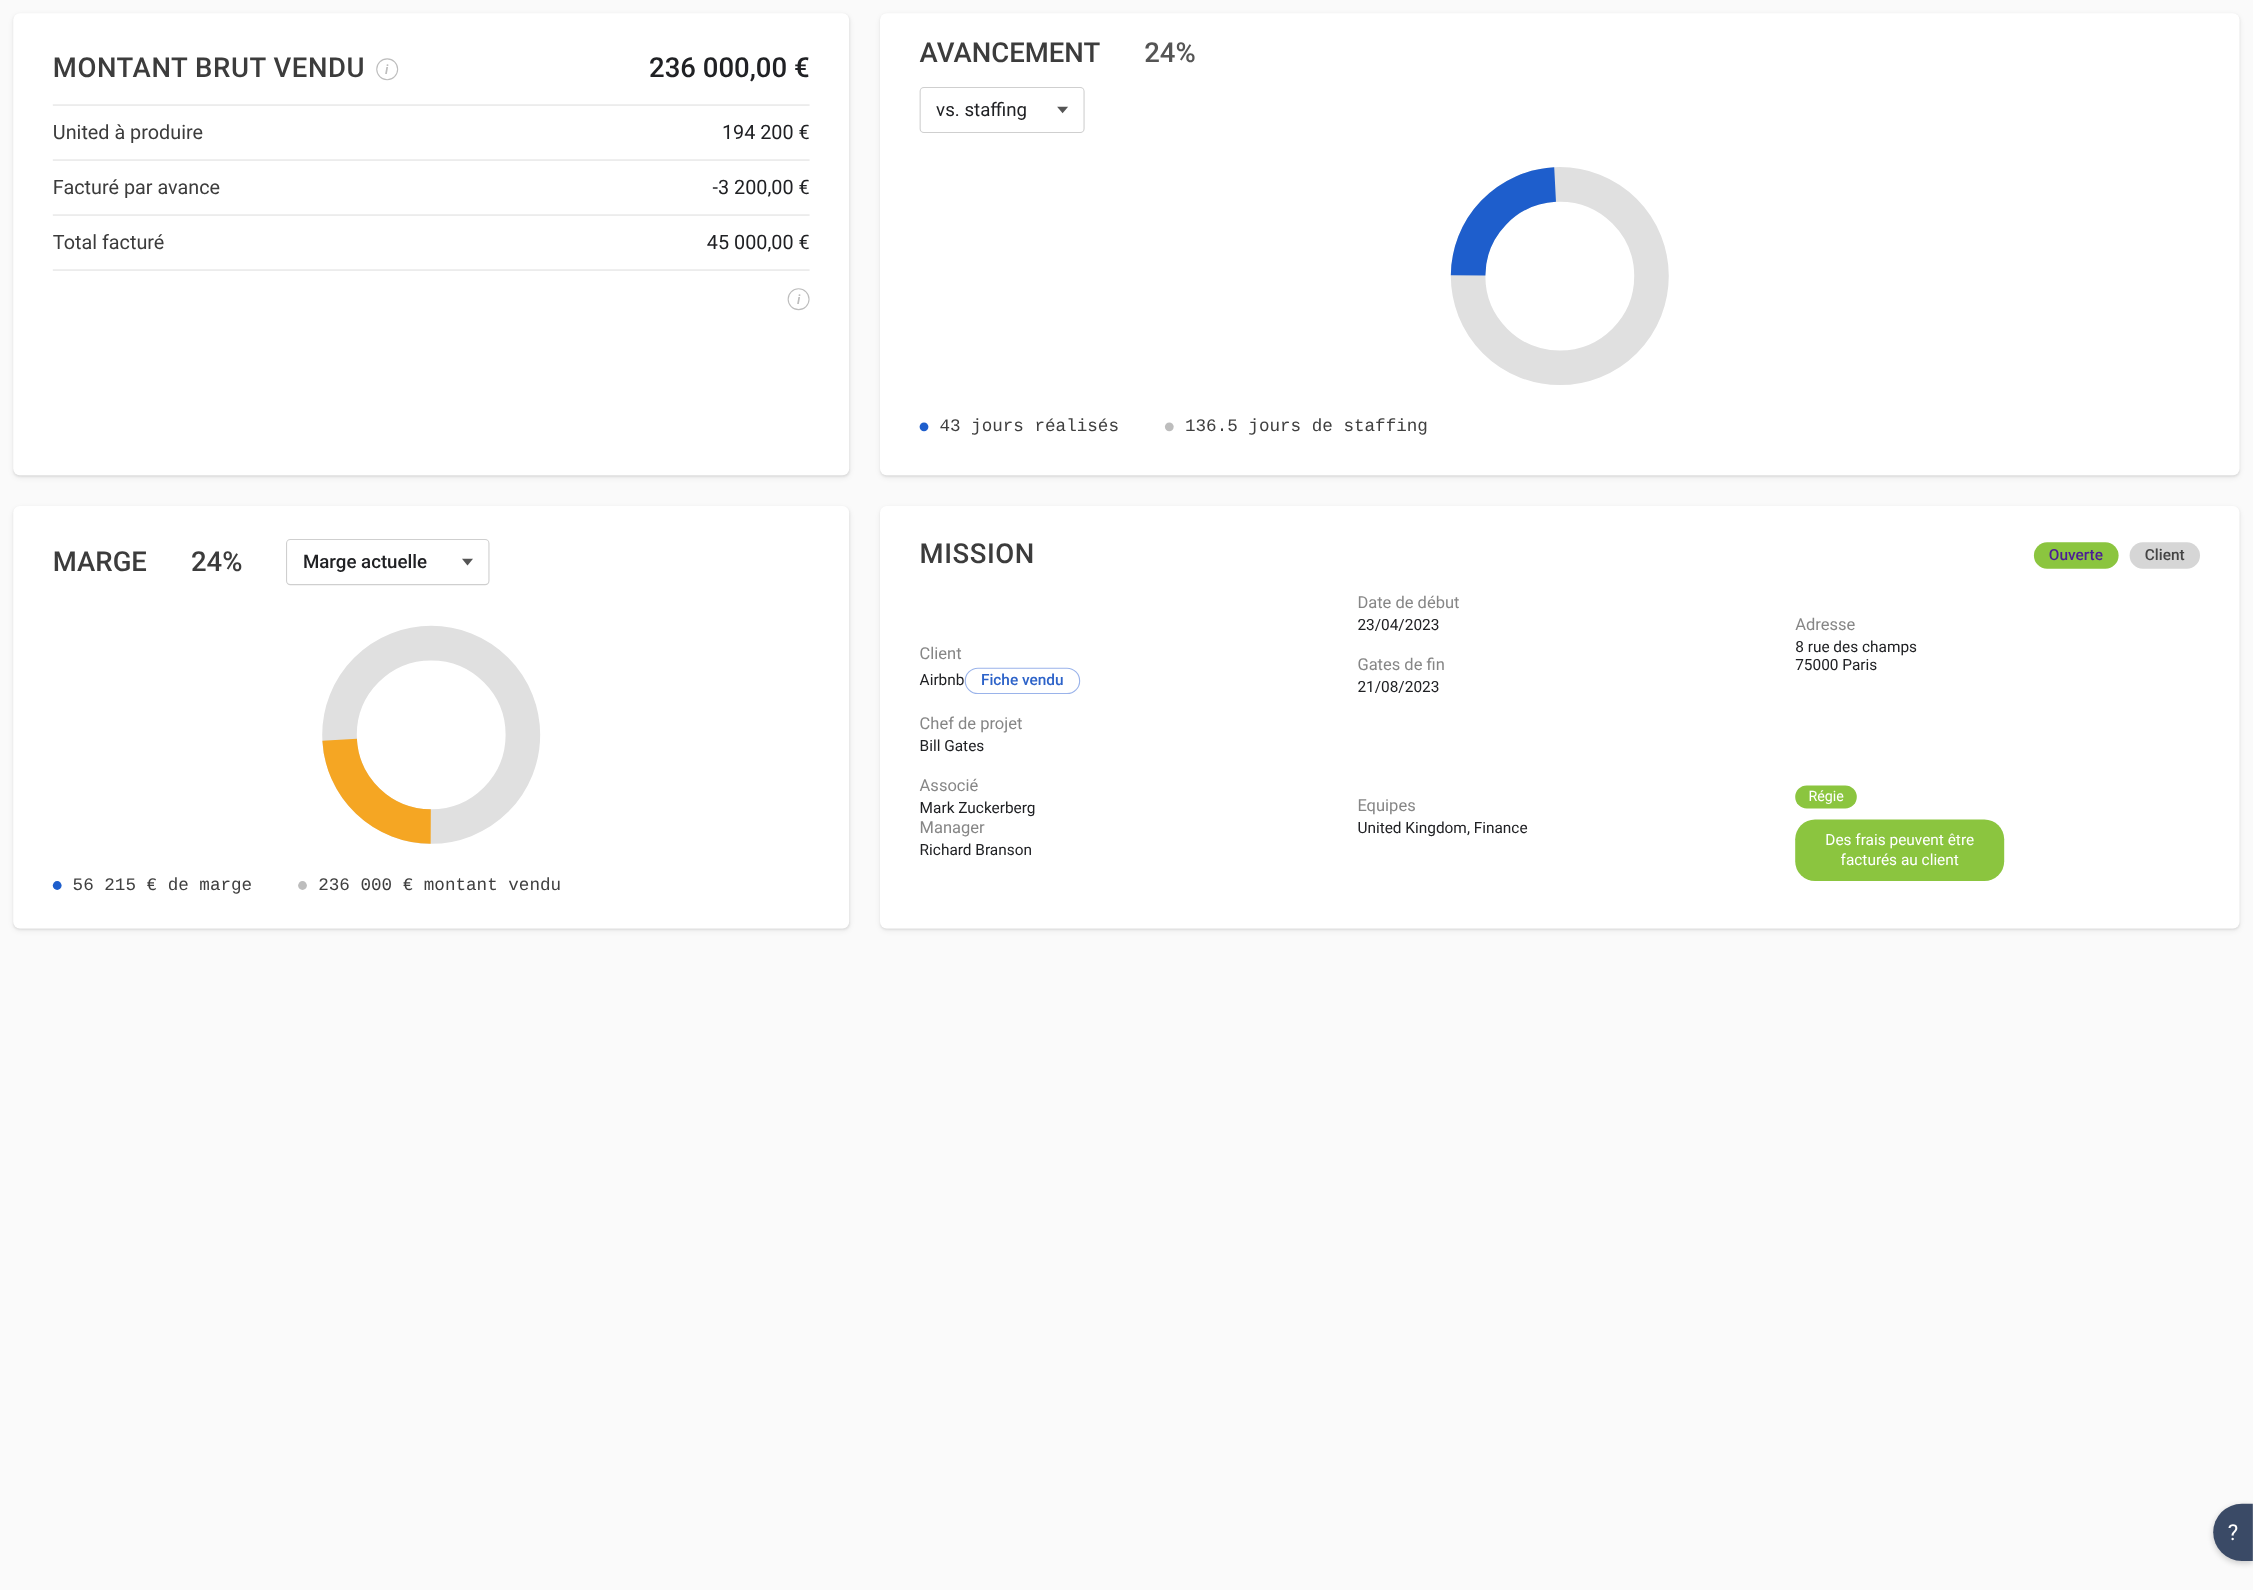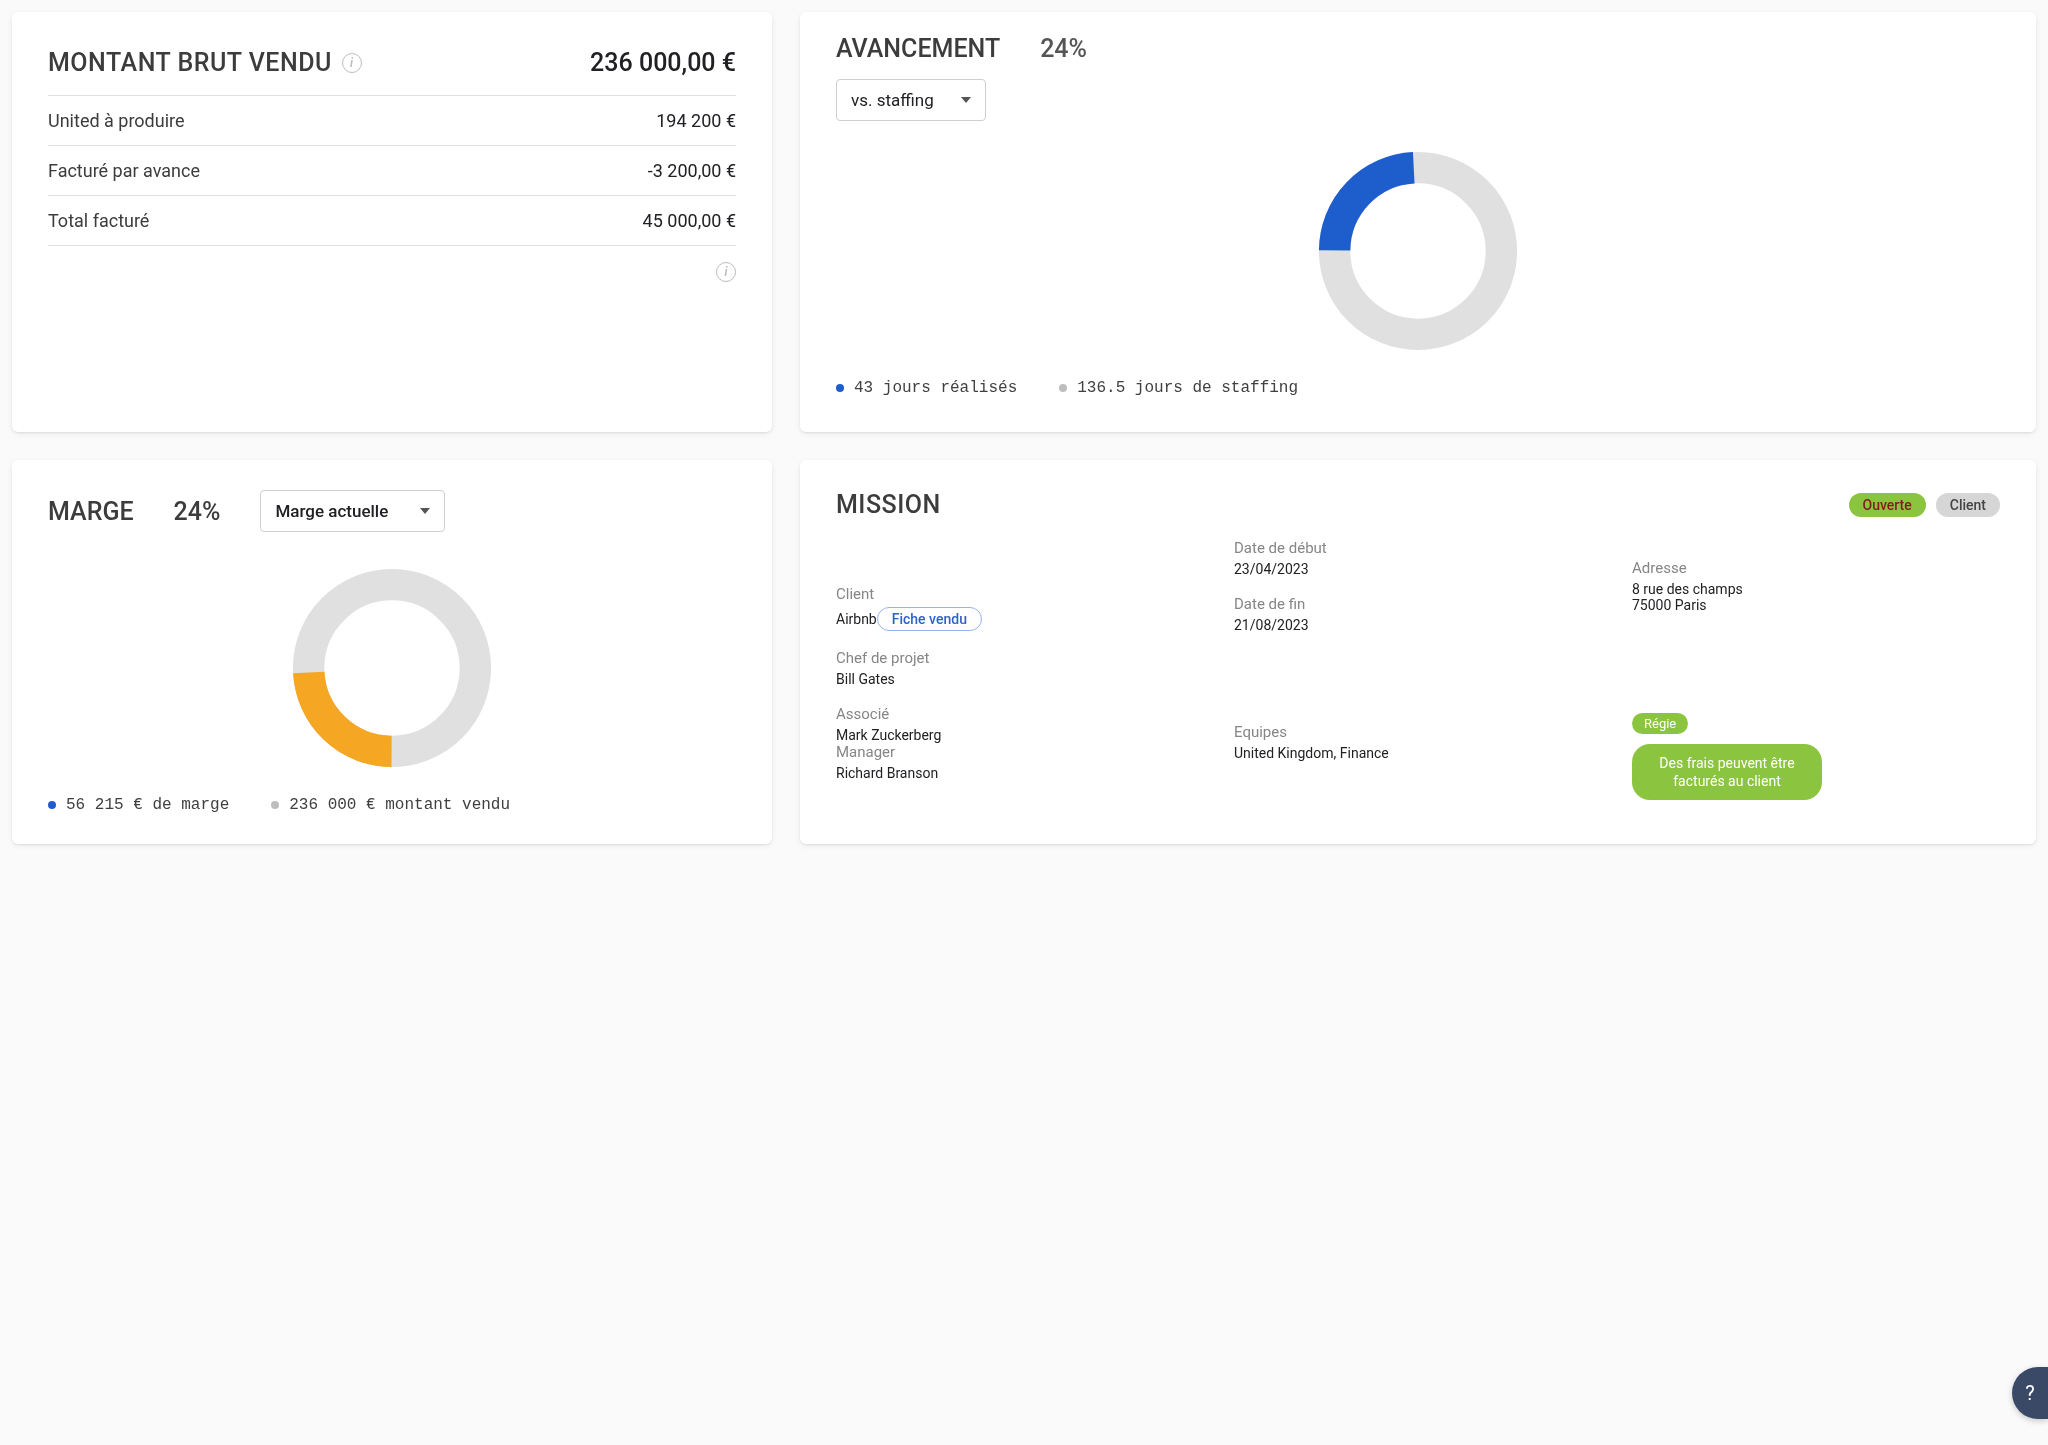--- a/index.html
+++ b/index.html
@@ -144,21 +144,21 @@
   }
   .tags { display: flex; gap: 10px; }
   .tag {
     display: inline-flex;
     align-items: center;
     padding: 4px 14px;
     border-radius: 14px;
     font-size: 14px;
     font-weight: 500;
   }
-  .tag.green { background: #8bc53f; color: #7f1d1d; }
+  .tag.green { background: #8bc53f; color: #4c1d95; }
   .tag.grey  { background: #d6d6d6; color: #444; }
   .mission-body {
     display: grid;
     grid-template-columns: 1fr 1fr 1fr;
     gap: 20px 30px;
   }
   .field-label { font-size: 15px; color: #868686; margin-bottom: 4px; }
   .field-value { font-size: 14px; color: #202124; }
   .field-group { margin-bottom: 18px; }
   .client-row { display: flex; align-items: center; }
@@ -327,21 +327,21 @@
           <div class="field-value">Richard Branson</div>
         </div>
       </div>
 
       <div>
         <div class="field-group">
           <div class="field-label">Date de début</div>
           <div class="field-value">23/04/2023</div>
         </div>
         <div class="field-group">
-          <div class="field-label">Date de fin</div>
+          <div class="field-label">Gates de fin</div>
           <div class="field-value">21/08/2023</div>
         </div>
         <div class="field-group" style="margin-top:90px;margin-bottom:0">
           <div class="field-label">Equipes</div>
           <div class="field-value">United Kingdom, Finance</div>
         </div>
       </div>
 
       <div>
         <div class="field-group" style="margin-top:20px">

